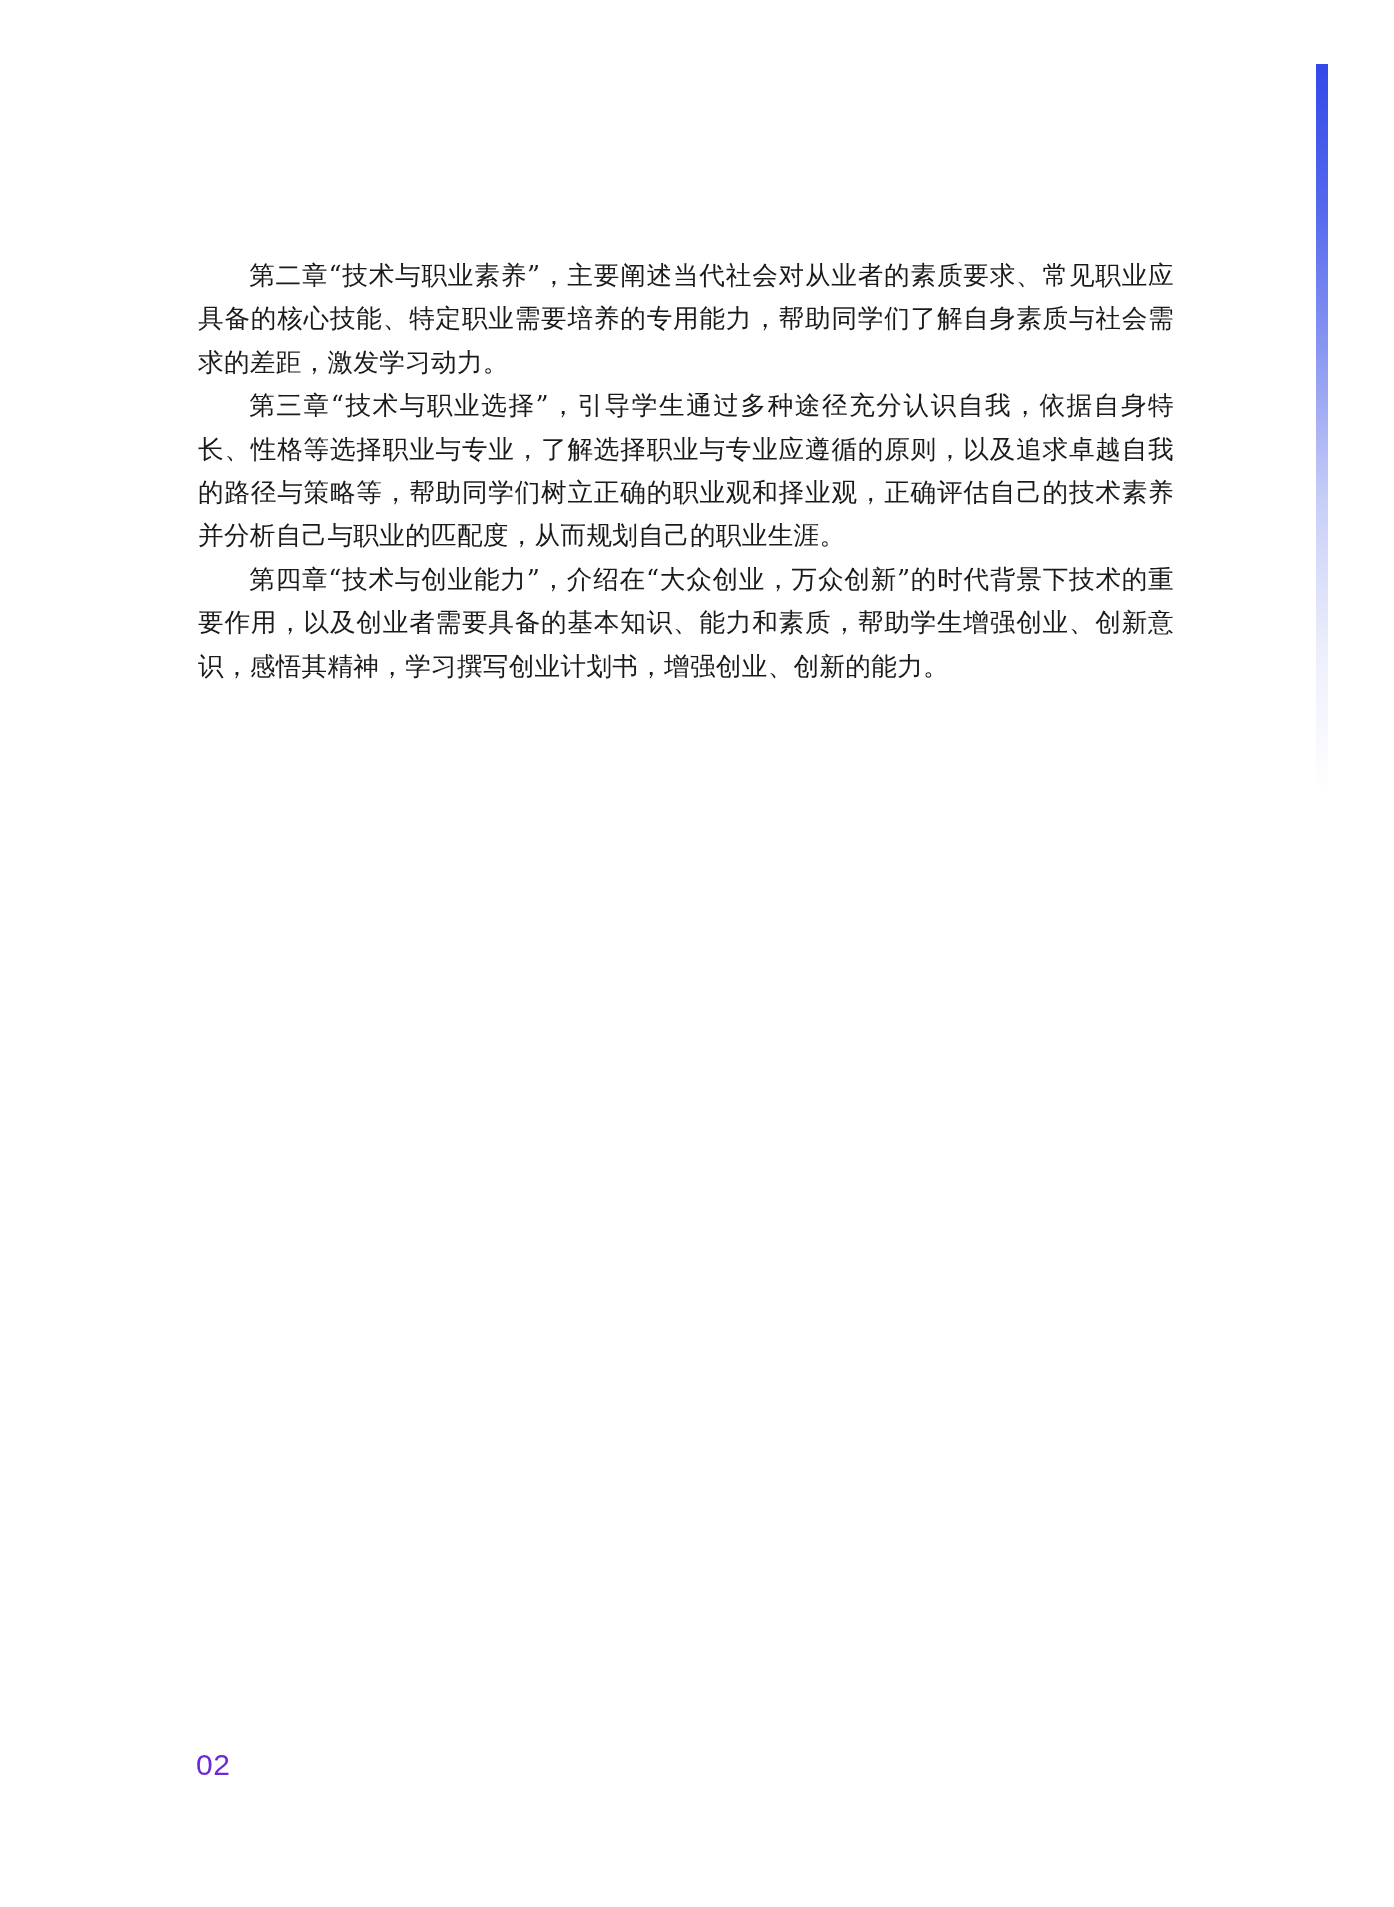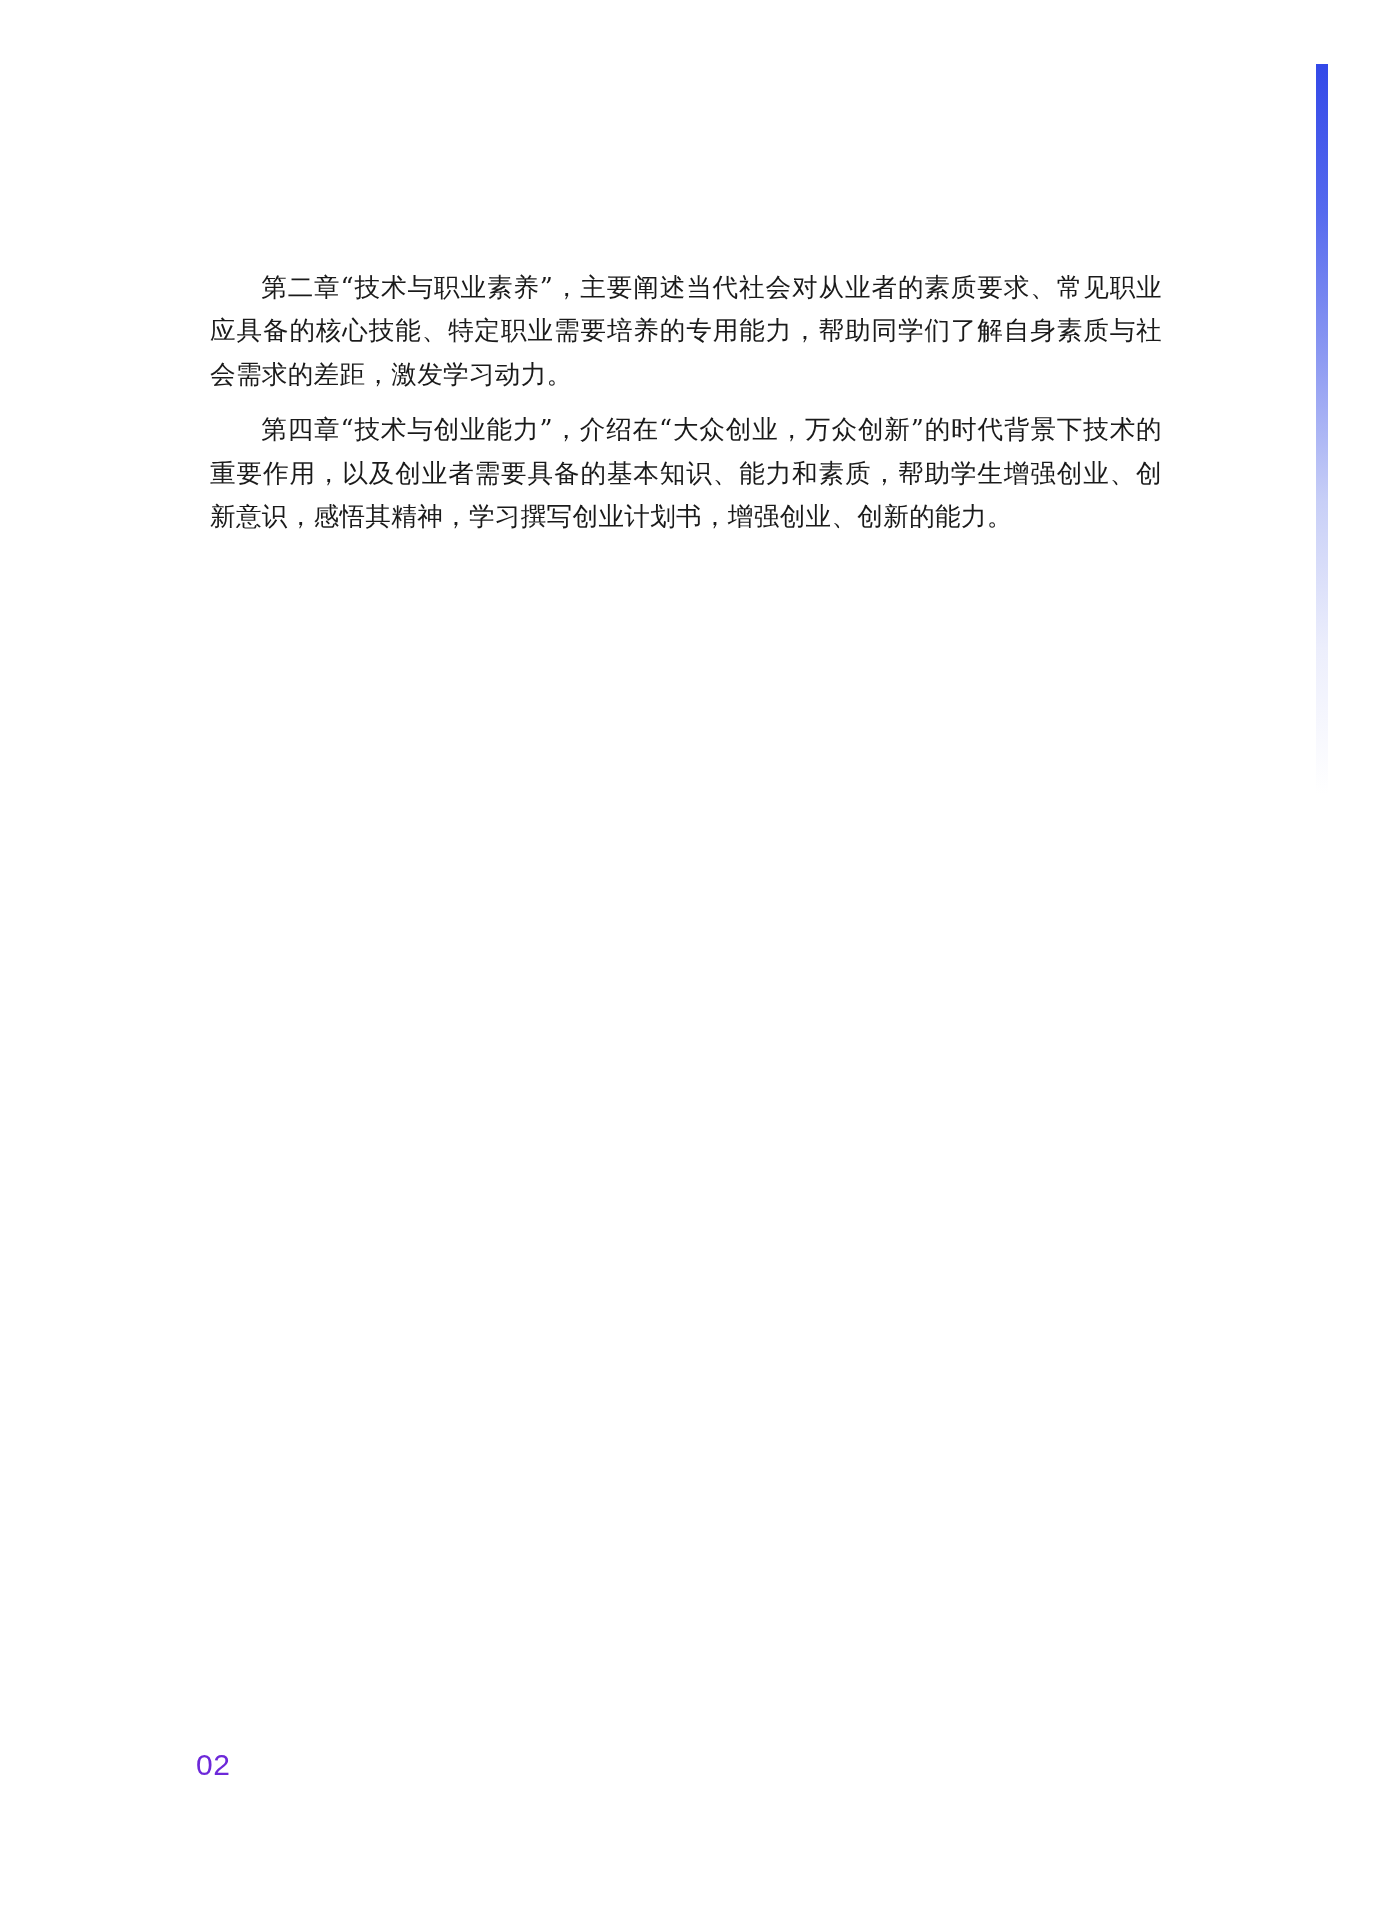--- a/index.html
+++ b/index.html
@@ -29,21 +29,21 @@
       #eceefc 80%,
       #ffffff 100%);
   }
   .text-block {
     position: absolute;
     left: 198px;
     top: 254px;
     width: 976px;
   }
   .para {
-    margin: 12px;
+    margin: 0;
     font-size: 25.6px;
     line-height: 43.4px;
     text-indent: 2em;
     text-align: justify;
     letter-spacing: 0.3px;
   }
   .page-number {
     position: absolute;
     left: 196px;
     top: 1748px;
@@ -53,16 +53,17 @@
     letter-spacing: 0.5px;
   }
 </style>
 </head>
 <body>
 
 <div class="side-bar"></div>
 
 <div class="text-block">
   <p class="para">第二章“技术与职业素养”，主要阐述当代社会对从业者的素质要求、常见职业应具备的核心技能、特定职业需要培养的专用能力，帮助同学们了解自身素质与社会需求的差距，激发学习动力。</p>
+  <p class="para">第三章“技术与职业选择”，引导学生通过多种途径充分认识自我，依据自身特长、性格等选择职业与专业，了解选择职业与专业应遵循的原则，以及追求卓越自我的路径与策略等，帮助同学们树立正确的职业观和择业观，正确评估自己的技术素养并分析自己与职业的匹配度，从而规划自己的职业生涯。</p>
   <p class="para">第四章“技术与创业能力”，介绍在“大众创业，万众创新”的时代背景下技术的重要作用，以及创业者需要具备的基本知识、能力和素质，帮助学生增强创业、创新意识，感悟其精神，学习撰写创业计划书，增强创业、创新的能力。</p>
 </div>
 
 <div class="page-number">02</div>
 
 </body></html>

